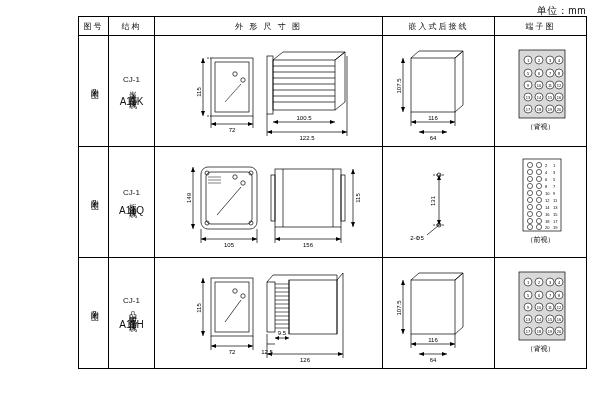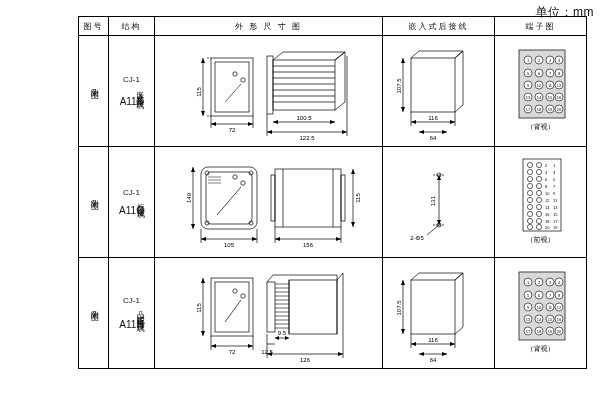--- a/index.html
+++ b/index.html
@@ -4,22 +4,22 @@
 <style>
   html,body{margin:0;padding:0;}
   body{
     width:600px;height:400px;background:#ffffff;
     font-family:"Liberation Sans","DejaVu Sans",sans-serif;
     color:#111;overflow:hidden;
   }
   .page{position:relative;width:600px;height:400px;}
 
   .unit{
-    position:absolute;right:6px;top:4px;
-    font-size:12px;letter-spacing:.5px;
+    position:absolute;right:14px;top:4px;
+    font-size:10px;letter-spacing:.5px;
   }
 
   table.main{
     position:absolute;left:78px;top:16px;
     border-collapse:collapse;
     width:508px;
     table-layout:fixed;
   }
   table.main th, table.main td{
     border:1px solid #000;
@@ -50,21 +50,21 @@
   .struct-wrap{
     display:flex;align-items:center;justify-content:center;
     height:100%;
     gap:1px;
   }
   .struct-top{font-size:8px;}
   .struct-mid{font-size:8px;}
   .struct-bot{font-size:10px;}
 
   .structcell-inner{
-    display:flex;flex-direction:column;justify-content:center;
+    display:flex;flex-direction:column;align-items:center;justify-content:center;
     height:100%;line-height:1.15;
   }
 
   svg{display:block;}
   .dw{position:absolute;left:0;top:0;}
 
   .cap{
     position:absolute;font-size:7px;width:100%;text-align:center;
   }
 </style>

